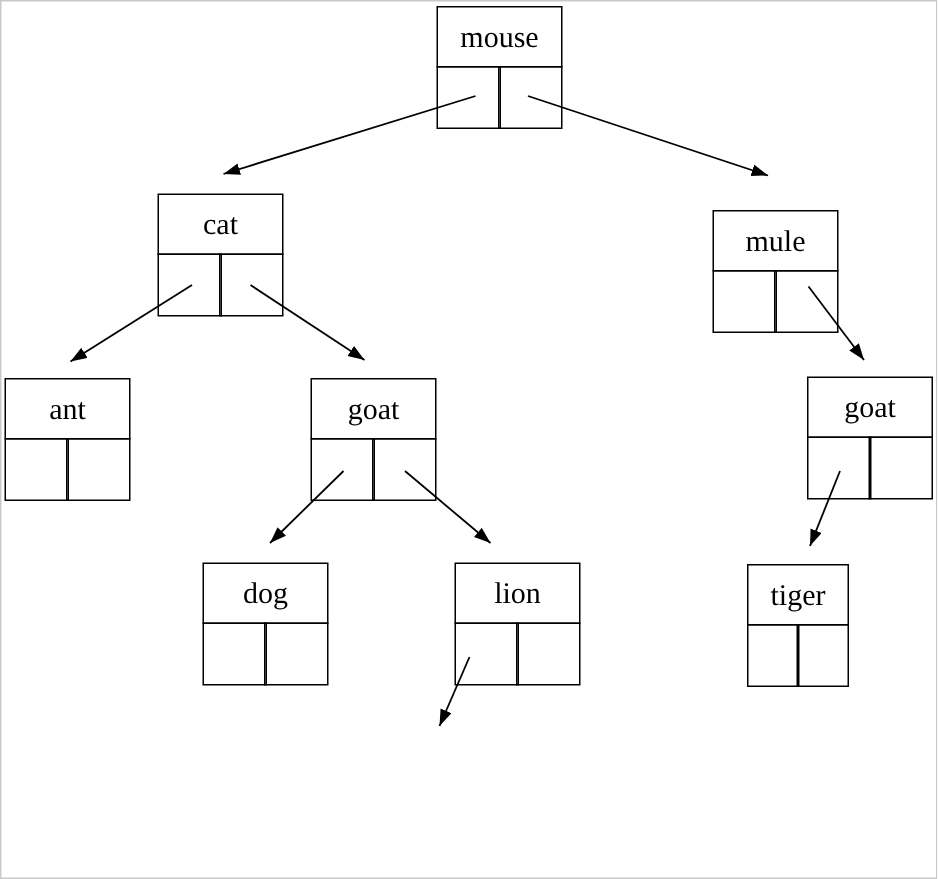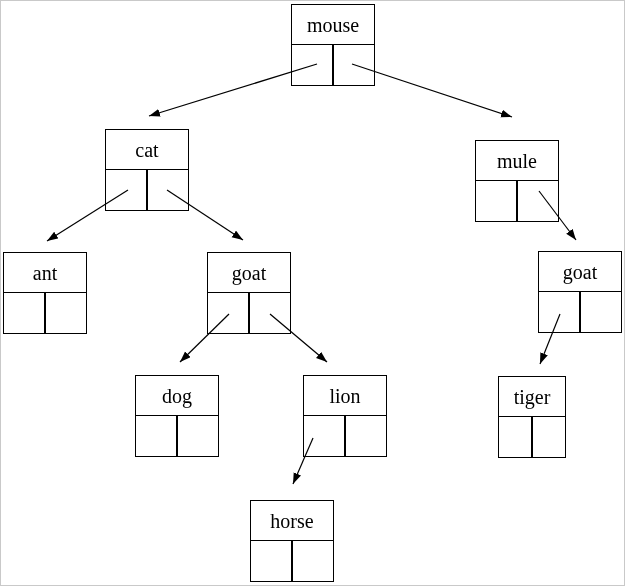--- a/index.html
+++ b/index.html
@@ -145,23 +145,16 @@
       <div class="cell right"></div>
     </div>
   </div>
       <div class="node" style="left: 498px; top: 376px; width: 68px;">
     <div class="node-label" style="height: 41px;">tiger</div>
     <div class="node-cells" style="height: 42px;">
       <div class="cell left"></div>
       <div class="cell right"></div>
     </div>
   </div>
-      <div class="node" style="left: 250px; top: 500px; width: 84px;">
-    <div class="node-label" style="height: 41px;">horse</div>
-    <div class="node-cells" style="height: 42px;">
-      <div class="cell left"></div>
-      <div class="cell right"></div>
-    </div>
-  </div>
     </div>
 
   <div class="frame"></div>
 </div>
 
 </body></html>

